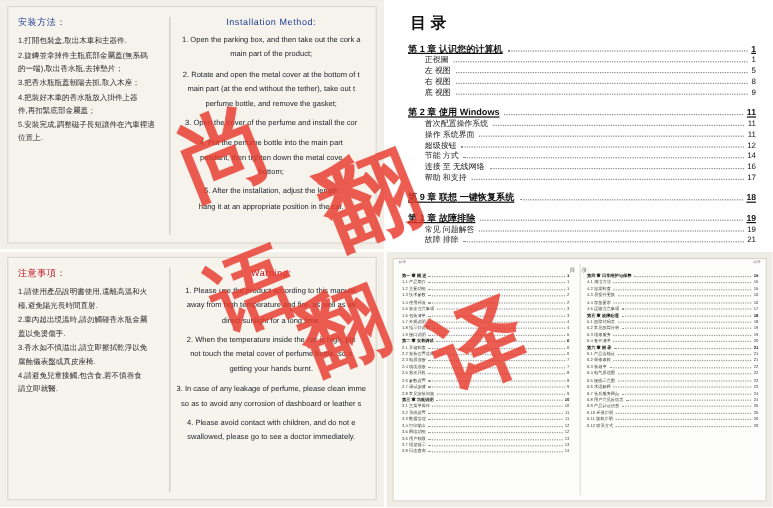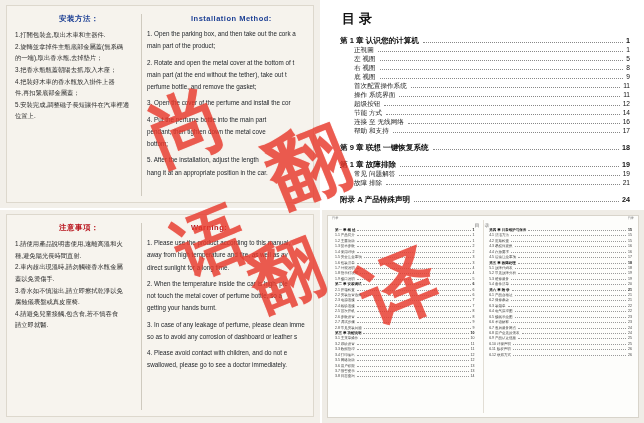--- a/index.html
+++ b/index.html
@@ -18,31 +18,31 @@
   #q-tr{left:322px;top:0;width:322px;height:208px;}
   #q-bl{left:0;top:210px;width:320px;height:213px;}
   #q-br{left:322px;top:210px;width:322px;height:213px;}
 
   
   .scan{position:absolute;inset:0;background:#f2efe9;}
   .scan-inner{position:absolute;left:6px;top:5px;right:6px;bottom:5px;background:#f6f3ed;
      border:1px solid #ddd8cd;}
   .col{position:absolute;top:8px;bottom:6px;}
   .col-cn{left:8px;width:120px;border-right:1px solid #cfcabf;padding-right:6px;}
-  .col-en{left:140px;right:8px;}
-  .sec-title{font-size:7.5px;font-weight:bold;color:#1c3f94;margin-bottom:5px;letter-spacing:.5px;margin-left:44px;}
+  .col-en{left:140px;right:8px;text-align:center;}
+  .sec-title{font-size:7.5px;font-weight:normal;color:#1c3f94;margin-bottom:5px;letter-spacing:.5px;}
   .sec-title.red{color:#b8121b;}
   .ln{font-size:6.3px;color:#2a2a2a;line-height:1.85;white-space:nowrap;overflow:hidden;}
   .ln.en{font-size:6.3px;color:#22262b;line-height:1.95;}
   .ln.sp{margin-top:4px;}
 
   
   .toc{position:absolute;inset:0;background:#fff;padding:6px 14px 4px 18px;box-sizing:border-box;}
   .toc-title{font-size:13px;font-weight:bold;color:#111;letter-spacing:4px;margin:4px 0 8px 2px;}
-  .toc-h{font-size:7.6px;font-weight:bold;color:#111;margin-top:7px;display:flex;align-items:baseline;}
+  .toc-h{font-size:7.6px;font-weight:bold;color:#111;margin-top:7px;display:flex;align-items:baseline;text-decoration:underline;}
   .toc-i{font-size:6.6px;color:#222;margin-left:14px;display:flex;align-items:baseline;}
   .dots{flex:1;border-bottom:1px dotted #888;margin:0 3px 2px 4px;height:.55em;}
   .pg{font-size:6.6px;color:#111;}
   .toc-h .pg{font-size:7.2px;font-weight:bold;}
 
   
   .notice{position:absolute;inset:0;background:#f3f0ea;}
   .notice-inner{position:absolute;left:6px;top:4px;right:6px;bottom:6px;background:#f7f4ee;border:1px solid #ddd8cd;}
 
   
@@ -134,20 +134,25 @@
         <span>右 视图</span>
         <span class="dots"></span>
         <span class="pg">8</span>
       </div>
       <div class="toc-i">
         <span>底 视图</span>
         <span class="dots"></span>
         <span class="pg">9</span>
       </div>
 
+      <div class="toc-h">
+        <span>第 2 章 使用 Windows</span>
+        <span class="dots"></span>
+        <span class="pg">11</span>
+      </div>
       <div class="toc-i">
         <span>首次配置操作系统</span>
         <span class="dots"></span>
         <span class="pg">11</span>
       </div>
       <div class="toc-i">
         <span>操作 系统界面</span>
         <span class="dots"></span>
         <span class="pg">11</span>
       </div>

